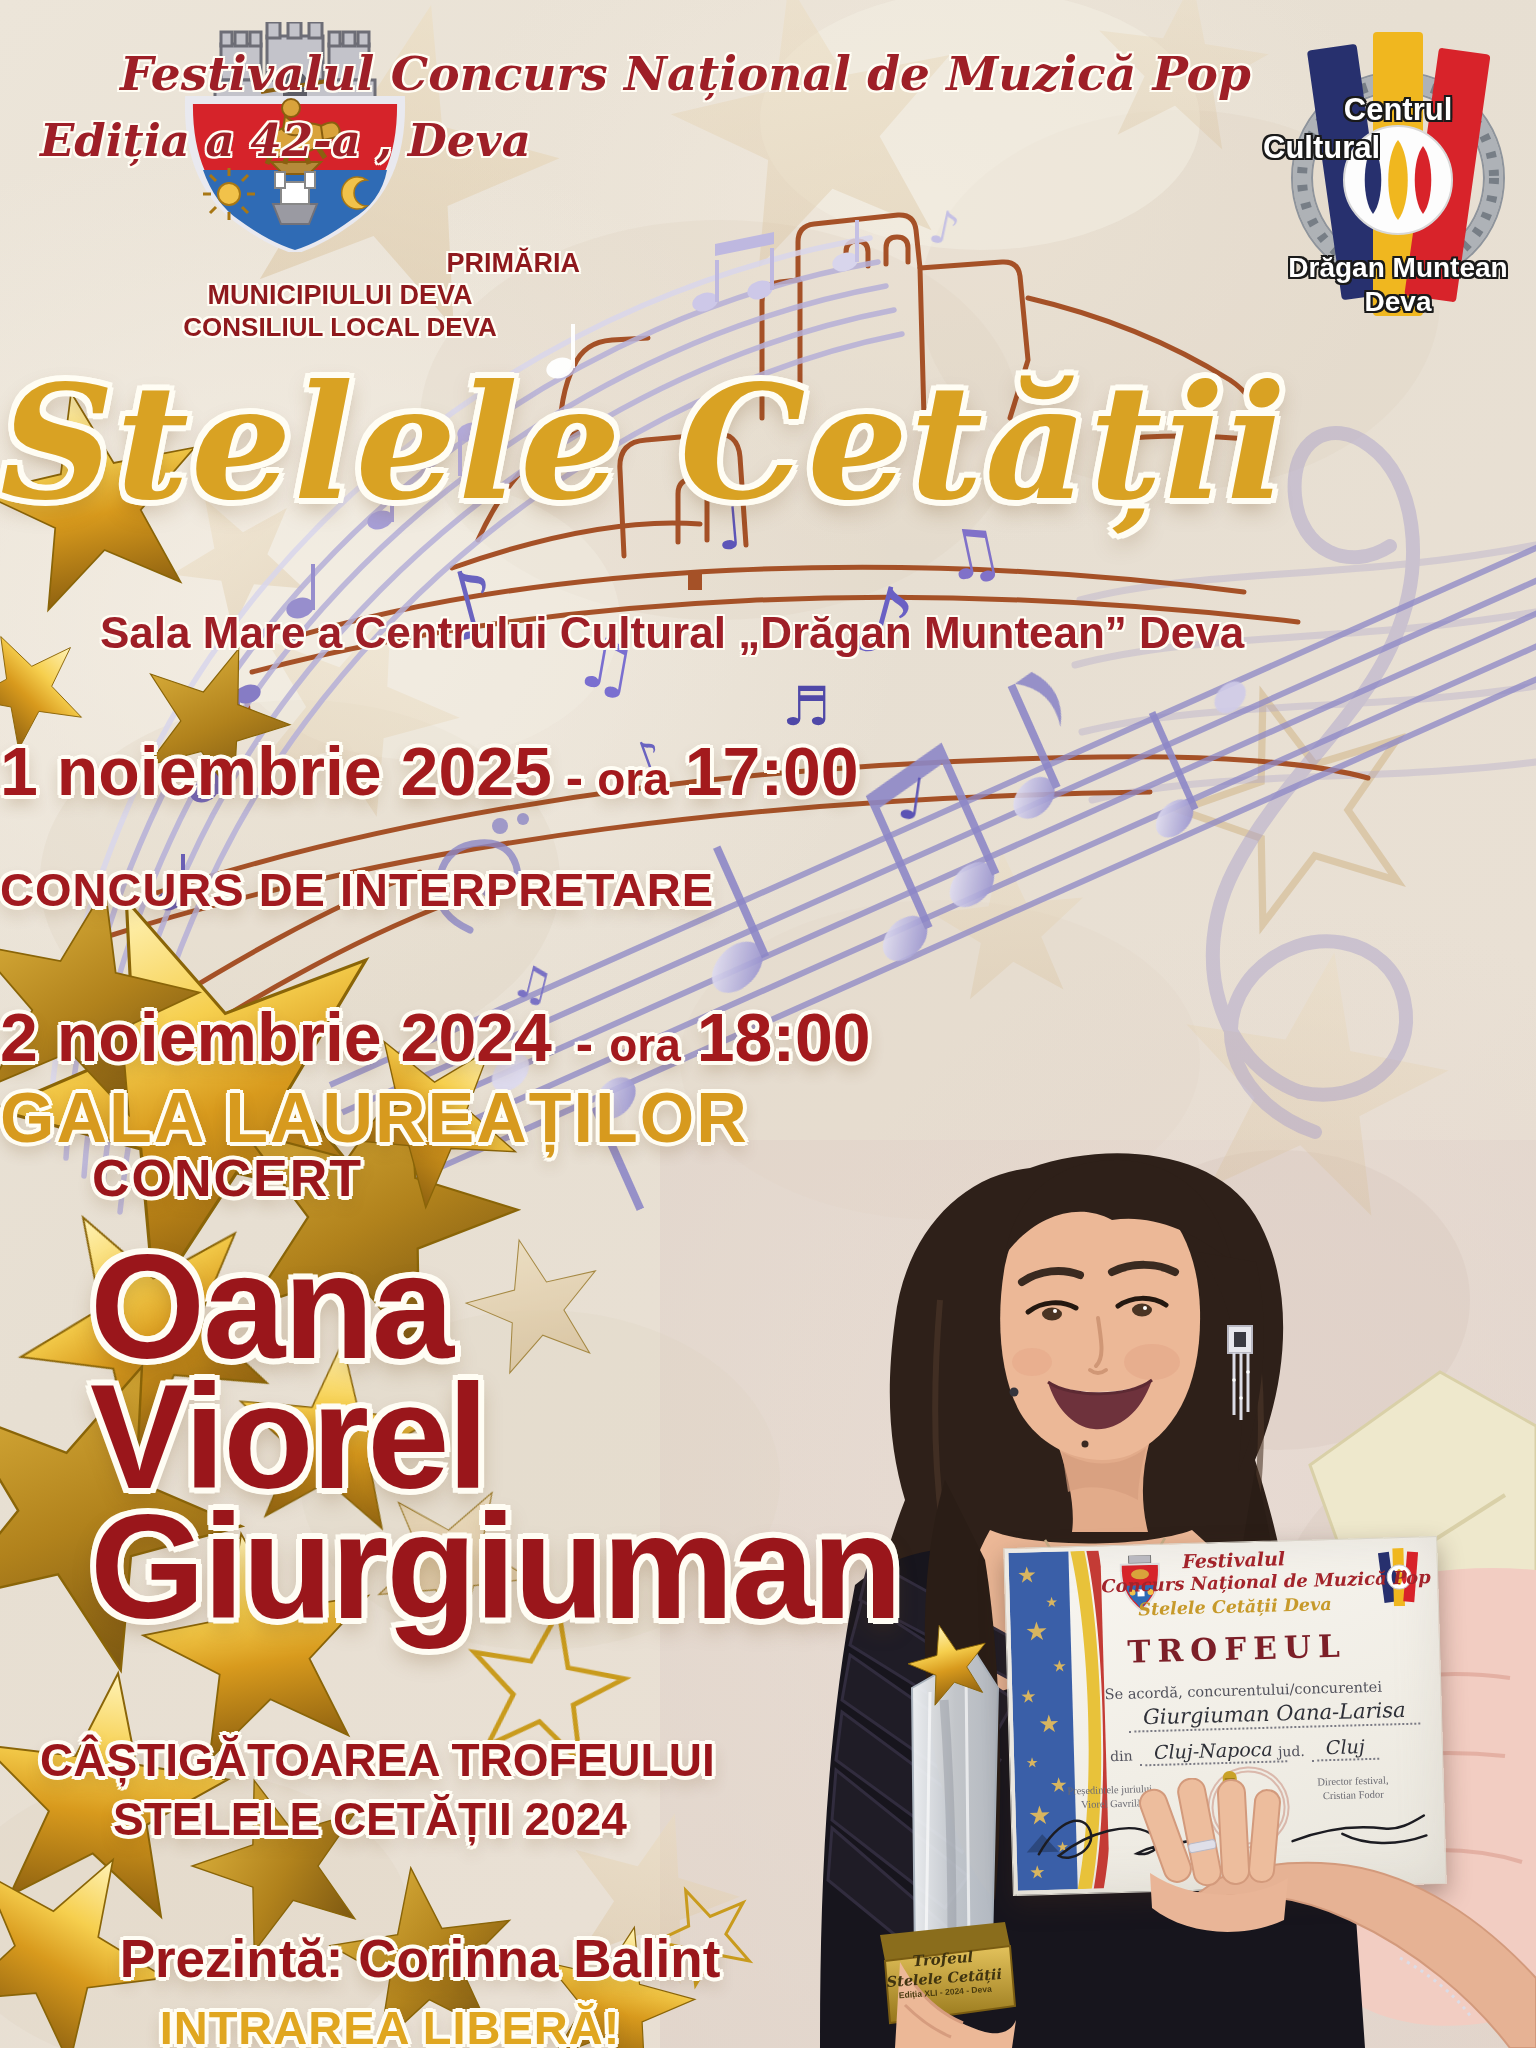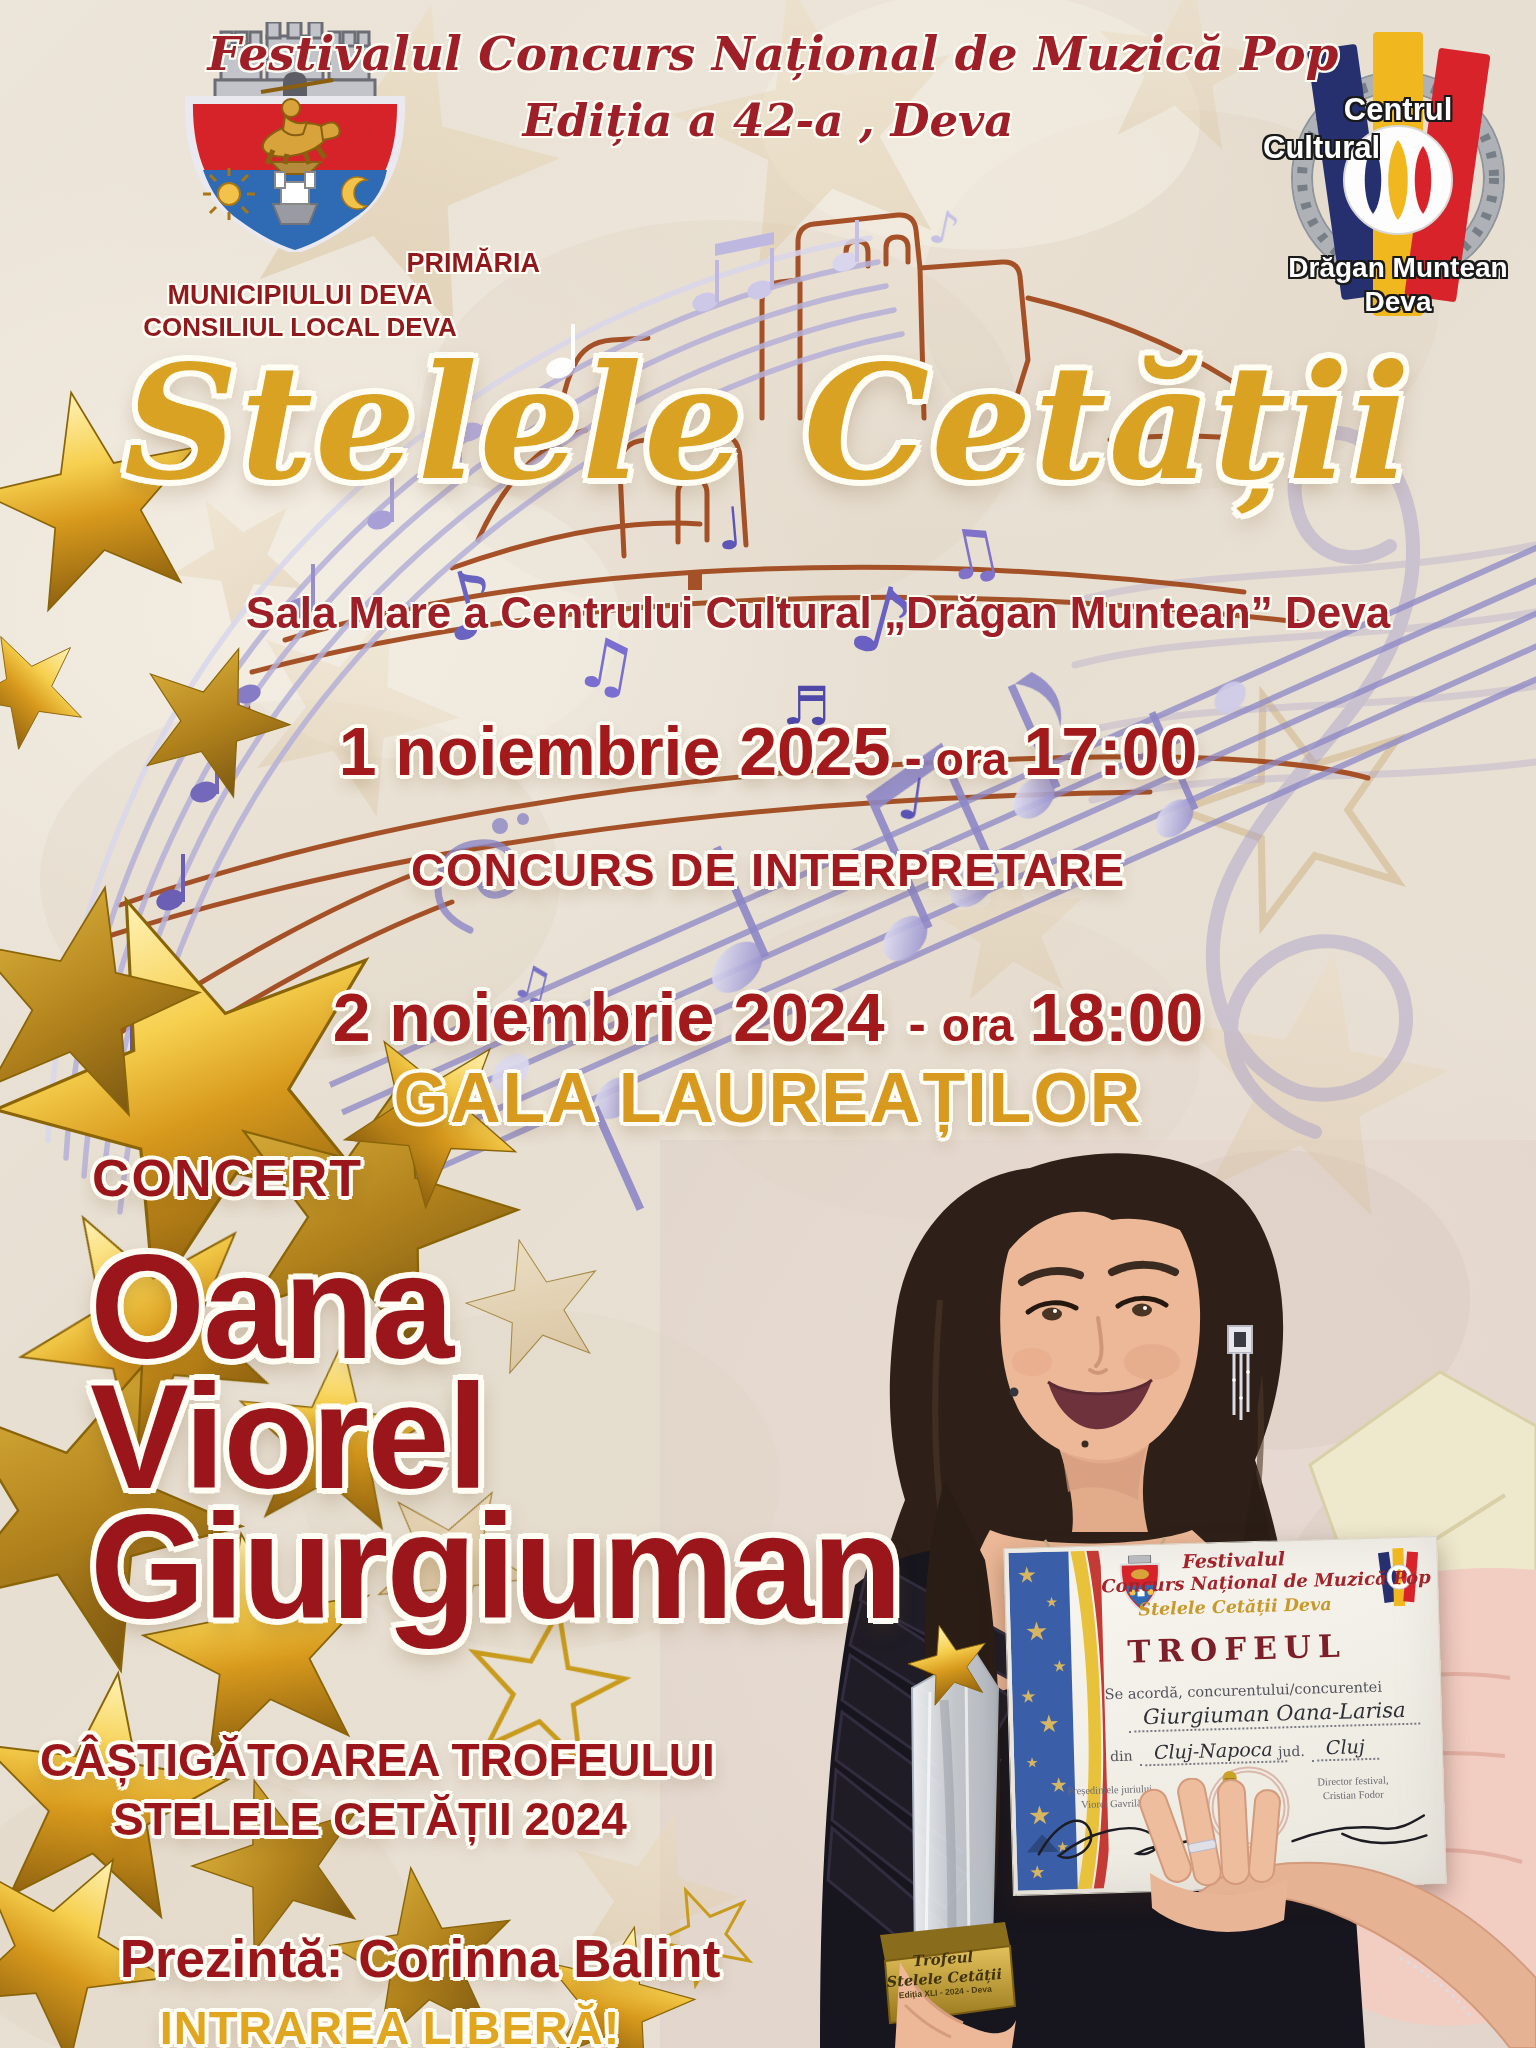--- a/index.html
+++ b/index.html
@@ -5,23 +5,23 @@
   html,body{margin:0;padding:0;background:#777;}
   #poster{position:relative;width:1536px;height:2048px;overflow:hidden;
     background:
       radial-gradient(ellipse 900px 700px at 18% 30%, rgba(244,238,228,.9), rgba(244,238,228,0) 70%),
       radial-gradient(ellipse 800px 900px at 85% 75%, rgba(228,214,206,.8), rgba(228,214,206,0) 70%),
       radial-gradient(ellipse 700px 500px at 60% 10%, rgba(240,232,220,.8), rgba(240,232,220,0) 70%),
       linear-gradient(135deg,#ece5d9 0%,#e7dfd2 40%,#e9e0d4 70%,#e5d9cd 100%);
     font-family:"Liberation Sans",sans-serif;}
   .abs{position:absolute;}
   .t{position:absolute;font-family:"Liberation Sans",sans-serif;font-weight:bold;white-space:nowrap;}
-  .ctr{left:0;right:0;text-align:center;}
+  .ctr{left:0;right:0;margin-top:20px;}
   .script{font-family:"DejaVu Serif",serif;font-style:italic;font-weight:bold;}
-  .ow-sm{text-shadow:-2px -2px 0 #fffdf4,2px -2px 0 #fffdf4,-2px 2px 0 #fffdf4,2px 2px 0 #fffdf4,-2px 0 0 #fffdf4,2px 0 0 #fffdf4,0 -2px 0 #fffdf4,0 2px 0 #fffdf4;}
+  .ow-sm{text-shadow:-2px -2px 0 #fffdf4,2px -2px 0 #fffdf4,-2px 2px 0 #fffdf4,2px 2px 0 #fffdf4,-2px 0 0 #fffdf4,2px 0 0 #fffdf4,0 -2px 0 #fffdf4,0 2px 0 #fffdf4;padding-left:40px;}
   .ow{text-shadow:-3px -3px 0 #fffdf4,3px -3px 0 #fffdf4,-3px 3px 0 #fffdf4,3px 3px 0 #fffdf4,-4px 0 0 #fffdf4,4px 0 0 #fffdf4,0 -4px 0 #fffdf4,0 4px 0 #fffdf4,0 8px 16px rgba(110,70,20,.30);}
   .ow-lg{text-shadow:-5px -5px 0 #fffdf4,5px -5px 0 #fffdf4,-5px 5px 0 #fffdf4,5px 5px 0 #fffdf4,-6px 0 0 #fffdf4,6px 0 0 #fffdf4,0 -6px 0 #fffdf4,0 6px 0 #fffdf4,0 10px 22px rgba(110,70,20,.35);}
   .ob{text-shadow:-2px -2px 0 #1a1a1a,2px -2px 0 #1a1a1a,-2px 2px 0 #1a1a1a,2px 2px 0 #1a1a1a,-2px 0 0 #1a1a1a,2px 0 0 #1a1a1a,0 -2px 0 #1a1a1a,0 2px 0 #1a1a1a;}
   .note{position:absolute;font-family:"DejaVu Sans",sans-serif;line-height:1;}
   
   #cert{position:absolute;left:1008px;top:1542px;width:432px;height:346px;transform:rotate(-1.6deg);
     background:linear-gradient(160deg,#f8f6f1 0%,#f1eee6 55%,#e9e6dd 100%);
     border:1px solid #d8d4c9;box-shadow:0 10px 24px rgba(60,40,30,.38), inset 0 0 46px rgba(170,160,150,.22);}
   #cert .ct{position:absolute;white-space:nowrap;font-family:"DejaVu Serif",serif;}
   .dotted{border-bottom:2px dotted #7a7a84;padding:0 14px 1px 14px;}

